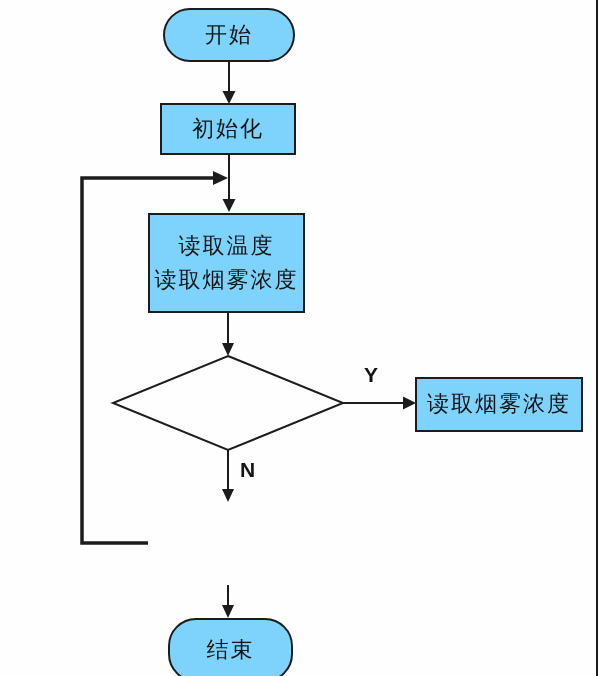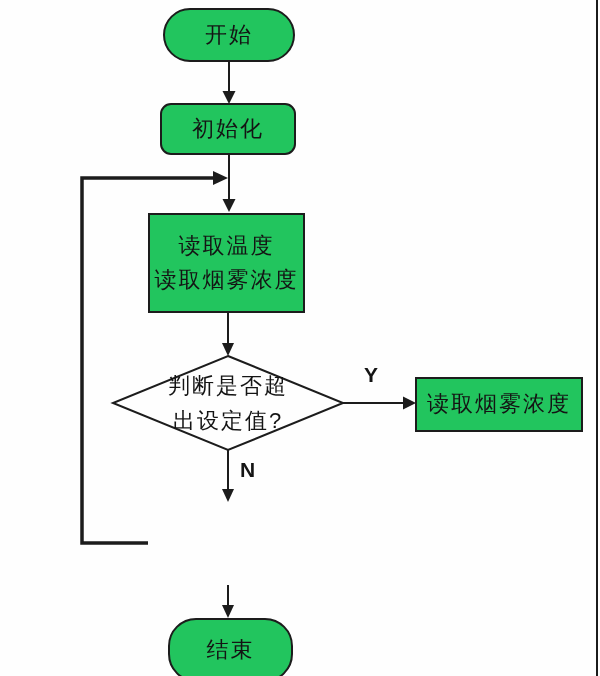--- a/index.html
+++ b/index.html
@@ -20,36 +20,36 @@
     position: absolute;
     left: 0;
     top: 0;
     width: 600px;
     height: 676px;
   }
   .node {
     position: absolute;
     box-sizing: border-box;
     border: 2px solid #1c1c1c;
-    background: #22c55e;
+    background: #7dd3fc;
     display: flex;
     align-items: center;
     justify-content: center;
     text-align: center;
   }
   .node-label {
     white-space: pre-line;
     font-size: 22px;
     line-height: 1.55;
     letter-spacing: 2px;
     color: #141414;
   }
   .terminator { border-radius: 28px; }
   .node-start   { left: 163px; top: 8px;   width: 132px; height: 54px; }
-  .node-init    { left: 160px; top: 103px; width: 136px; height: 52px; border-radius: 11px; }
+  .node-init    { left: 160px; top: 103px; width: 136px; height: 52px; }
   .node-read    { left: 148px; top: 213px; width: 157px; height: 100px; }
   .node-alarm   { left: 415px; top: 377px; width: 168px; height: 55px; }
   .node-display { left: 148px; top: 503px; width: 159px; height: 82px; }
   .node-end     { left: 168px; top: 618px; width: 125px; height: 64px; }
   .decision-text {
     position: absolute;
     left: 118px;
     top: 364px;
     width: 220px;
     height: 78px;
@@ -117,22 +117,20 @@
 
   <div class="node node-init">
     <span class="node-label">初始化</span>
   </div>
 
   <div class="node node-read">
     <span class="node-label">读取温度
 读取烟雾浓度</span>
   </div>
 
-  <div class="decision-text">判断是否超
-出设定值?</div>
 
   <div class="node node-alarm">
     <span class="node-label">读取烟雾浓度</span>
   </div>
 
 
   <div class="node terminator node-end">
     <span class="node-label">结束</span>
   </div>
 

